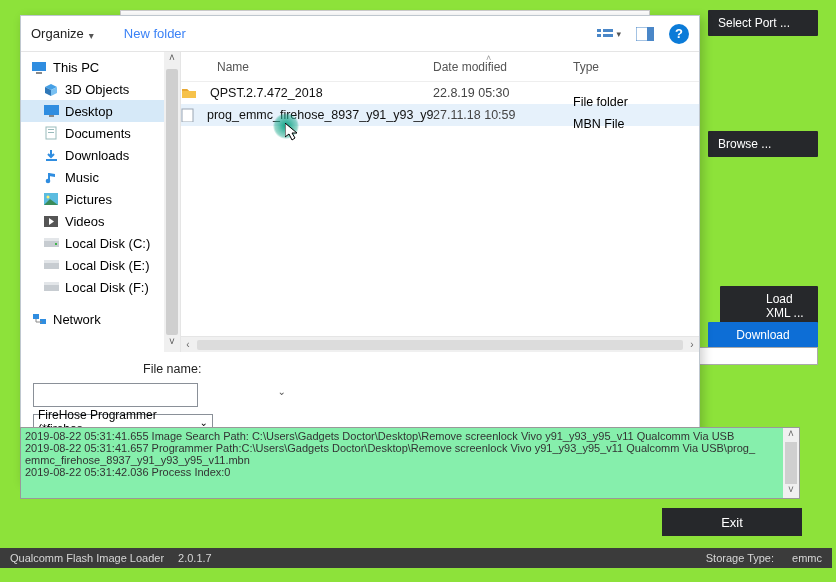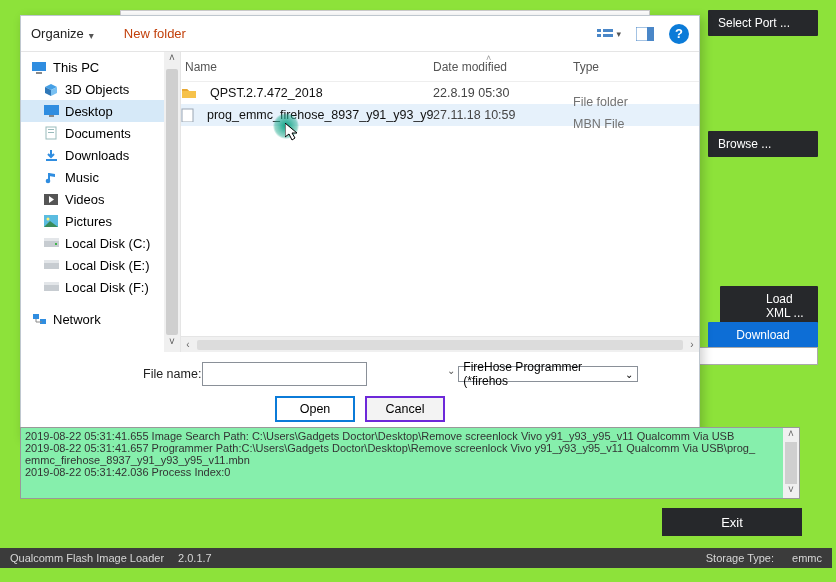--- a/index.html
+++ b/index.html
@@ -9,57 +9,57 @@
 .host { position: absolute; }
 .host-btn { background: #26282b; color: #fff; font-size: 12px; padding: 6px 10px; display: flex; align-items: center; border-radius: 1px; }
 .host-btn.blue { background: #0d6ed6; }
 .host-white { background: #fff; border: 1px solid #aaa; width: 120px; height: 18px; }
 
 
 .dialog { position: absolute; left: 20px; top: 15px; width: 680px; background: #fff; border: 1px solid #bfc7cf; box-shadow: 3px 3px 10px rgba(0,0,0,0.2); }
 .toolbar { display: flex; align-items: center; height: 36px; padding: 0 10px; border-bottom: 1px solid #e5e5e5; }
 .organize { color: #222; font-size: 13px; display: flex; align-items: flex-end; gap: 5px; cursor: default; }
 .organize .chev { color: #555; font-size: 10px; }
-.newfolder { margin-left: 30px; font-size: 13px; color: #c2410c; }
+.newfolder { margin-left: 30px; font-size: 13px; color: #3b82f6; }
 .toolbar-right { margin-left: auto; display: flex; align-items: center; gap: 12px; }
 .view-btn { width: 24px; height: 18px; display: flex; align-items: center; justify-content: center; color: #4a87c8; }
 .help-circle { width: 20px; height: 20px; border-radius: 50%; background: #0b7bd8; color: #fff; display: flex; align-items: center; justify-content: center; font-size: 13px; font-weight: bold; }
 
 .body { display: flex; height: 300px; }
 .navpane { width: 160px; border-right: 1px solid #e5e5e5; overflow-y: auto; position: relative; font-size: 13px; }
 .navpane-inner { padding: 4px 0; }
 .nav-item { display: flex; align-items: center; gap: 6px; padding: 2px 6px 2px 22px; height: 22px; white-space: nowrap; }
 .nav-item.top { padding-left: 10px; font-weight: 400; }
 .nav-item.selected { background: #d6e9f8; }
 .nav-icon { width: 16px; height: 14px; display: inline-flex; align-items: center; justify-content: center; }
 .scrolltrack { position: absolute; right: 0; top: 0; width: 16px; height: 100%; background: #f0f0f0; display: flex; flex-direction: column; align-items: center; }
 .scroll-arrow { height: 16px; font-size: 10px; color: #555; }
 .scroll-thumb { width: 12px; flex: 1; background: #cfcfcf; border-radius: 2px; margin: 1px; }
 
 .listarea { flex: 1; position: relative; }
 .listhead { display: flex; height: 30px; align-items: center; font-size: 12px; color: #555; border-bottom: 1px solid #eee; }
-.col-name { width: 252px; padding-left: 4px; }
+.col-name { width: 252px; padding-left: 36px; }
 .col-date { width: 140px; }
 .col-type { flex: 1; }
 .sort-indicator { position: absolute; left: 305px; top: 1px; font-size: 9px; color: #999; }
 .row { display: flex; align-items: center; height: 22px; font-size: 12.5px; color: #111; }
 .row.hover { background: #e6f1fb; }
 .row .cell-name { width: 252px; padding-left: 0; display: flex; align-items: center; gap: 13px; overflow: hidden; white-space: nowrap; }
 .row .cell-date { width: 140px; color: #444; }
-.row .cell-type { flex: 1; color: #737373; margin-top: 18px; }
+.row .cell-type { flex: 1; color: #000000; margin-top: 18px; }
 .file-icon { width: 16px; height: 14px; display: inline-flex; }
 .folder-svg { fill: #f6c24a; }
 .file-svg { fill: #fff; stroke: #9aa6b3; }
 
 .bottom-scroll { height: 16px; background: #f0f0f0; display: flex; align-items: center; border-top: 1px solid #e5e5e5; }
 .bottom-scroll .hsarrow { width: 14px; text-align: center; font-size: 10px; color: #666; }
 .bottom-scroll .hsbar { flex: 1; height: 10px; background: #dcdcdc; border-radius: 2px; margin: 0 2px; }
 
 .footer { padding: 10px 12px 14px 12px; }
-.filerow { display: flex; align-items: center; gap: 1px; }
+.filerow { display: flex; gap: 7px; flex-direction: column; }
 .filelbl { font-size: 12.5px; color: #222; margin-left: 110px; }
 .fileinput { flex: 1; height: 24px; border: 1px solid #8a9098; font-size: 12px; padding: 0 4px; background: #fff; }
 .fileinput-wrap { position: relative; flex: 1; max-width: 255px; }
 .fileinput-dd { position: absolute; right: 2px; top: 3px; font-size: 10px; color: #555; }
 .filter { width: 180px; height: 16px; border: 1px solid #8a9098; font-size: 12px; padding: 0 4px; background: #fff; display: flex; align-items: center; justify-content: space-between; }
 .btnrow { display: flex; justify-content: center; gap: 10px; margin-top: 10px; }
 .dlg-btn { width: 80px; height: 26px; border: 2px solid #6d28d9; background: #f3f3f3; font-size: 12.5px; cursor: default; }
 .dlg-btn.primary { border: 2px solid #0b7bd8; background: #fff; }
 
 
@@ -174,36 +174,36 @@
               <svg width="12" height="13">
                 <path d="M4 2v7" stroke="#2f8de0" stroke-width="2"></path>
                 <circle cx="3" cy="10" r="2.3" fill="#2f8de0"></circle>
                 <path d="M4 2l6 1v3l-6-1" fill="#2f8de0"></path>
               </svg>
             </span>
             <span>Music</span>
           </div>
         <div class="nav-item">
             <span class="nav-icon">
-              <svg width="14" height="11">
-                <rect x="0" y="0" width="14" height="11" fill="#555"></rect>
-                <polygon points="5,2 10,5.5 5,9" fill="#fff"></polygon>
-              </svg>
-            </span>
-            <span>Videos</span>
-          </div>
-        <div class="nav-item">
-            <span class="nav-icon">
               <svg width="14" height="12">
                 <rect x="0" y="0" width="14" height="12" fill="#5bbce0"></rect>
                 <circle cx="4" cy="4" r="1.5" fill="#fff176"></circle>
                 <polygon points="0,12 6,6 14,12" fill="#3a8c5a"></polygon>
               </svg>
             </span>
             <span>Pictures</span>
+          </div>
+        <div class="nav-item">
+            <span class="nav-icon">
+              <svg width="14" height="11">
+                <rect x="0" y="0" width="14" height="11" fill="#555"></rect>
+                <polygon points="5,2 10,5.5 5,9" fill="#fff"></polygon>
+              </svg>
+            </span>
+            <span>Videos</span>
           </div>
         <div class="nav-item">
             <span class="nav-icon">
               <svg width="15" height="10">
                 <rect x="0" y="3" width="15" height="6" fill="#c7ccd1"></rect>
                 <rect x="0" y="0" width="15" height="3" fill="#e3e6e9"></rect>
                 <rect x="11" y="5" width="2" height="2" fill="#3eb44a"></rect>
               </svg>
             </span>
             <span>Local Disk (C:)</span>

